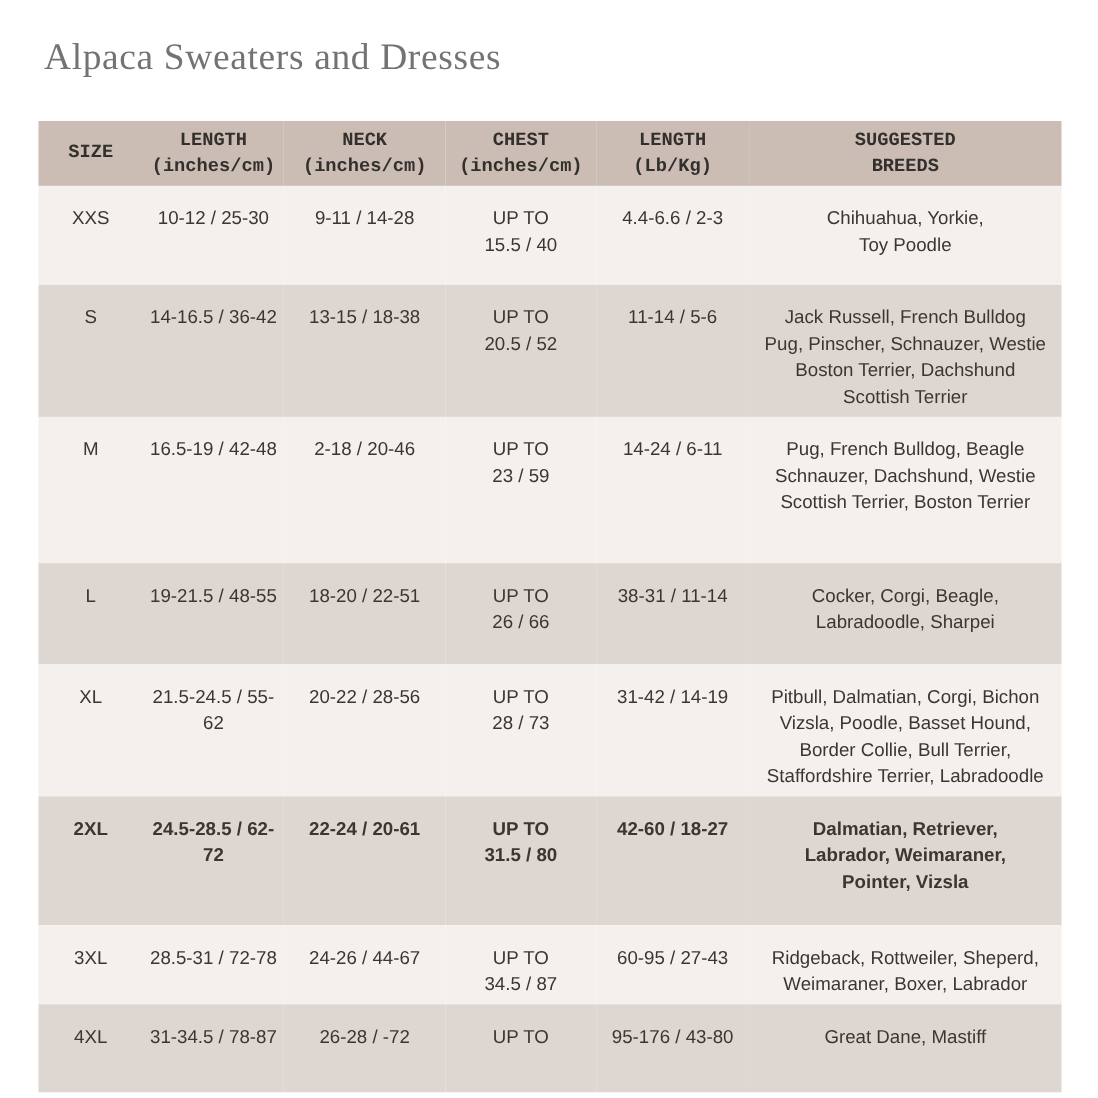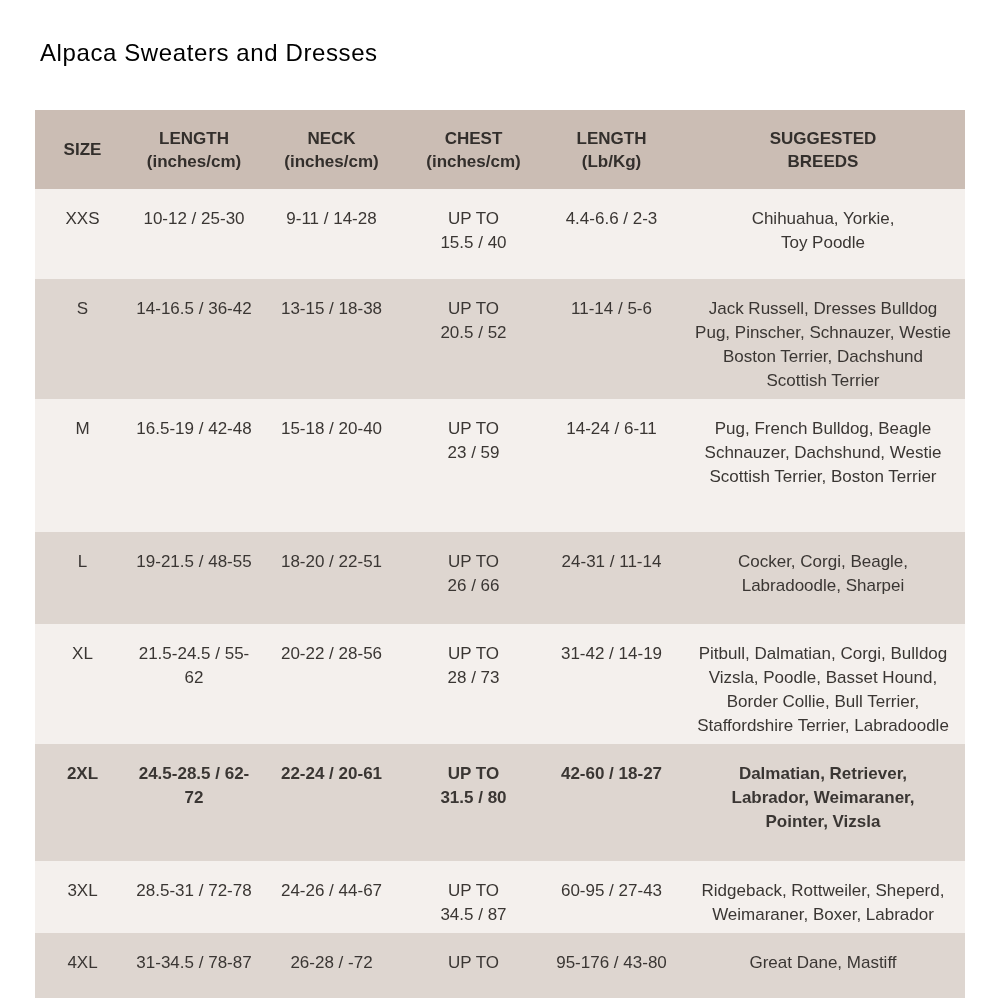--- a/index.html
+++ b/index.html
@@ -9,43 +9,43 @@
   }
   body {
     width: 998px;
     height: 998px;
     overflow: hidden;
     background: var(--page-bg, #ffffff);
     color: var(--text-color, #3a3633);
     font-family: "Liberation Sans", sans-serif;
   }
   .page-title {
-    font-family: Liberation Sans, sans-serif;
+    font-family: Liberation Serif, serif;
     font-weight: 400;
-    font-size: 24px;
+    font-size: 34px;
     line-height: 34px;
     letter-spacing: 0.6px;
-    color: #000000;
+    color: #737373;
     margin: 36px 0 0 40px;
   }
   table.size-chart {
     border-collapse: collapse;
     table-layout: fixed;
     width: 930px;
     margin: 40px 0 0 35px;
     text-align: center;
     font-size: 17px;
   }
   col.c-size   { width: 95px; }
   col.c-length { width: 128px; }
   col.c-neck   { width: 147px; }
   col.c-chest  { width: 137px; }
   col.c-weight { width: 139px; }
   col.c-breeds { width: 284px; }
-  thead tr { height: 79px; }
+  thead tr { height: 59px; font-family: Liberation Mono, monospace; }
   th {
     background: var(--header-bg, #cbbdb4);
     font-weight: 700;
     font-size: 17px;
     line-height: 23px;
     vertical-align: middle;
     white-space: pre-line;
     padding: 0 4px;
     color: #332f2c;
   }
@@ -108,54 +108,54 @@
         <td>Chihuahua, Yorkie,
 Toy Poodle</td>
       </tr>
       <tr>
         <td>S</td>
         <td>14-16.5 / 36-42</td>
         <td>13-15 / 18-38</td>
         <td>UP TO
 20.5 / 52</td>
         <td>11-14 / 5-6</td>
-        <td>Jack Russell, Dresses Bulldog
+        <td>Jack Russell, French Bulldog
 Pug, Pinscher, Schnauzer, Westie
 Boston Terrier, Dachshund
 Scottish Terrier</td>
       </tr>
       <tr>
         <td>M</td>
         <td>16.5-19 / 42-48</td>
-        <td>15-18 / 20-40</td>
+        <td>2-18 / 20-46</td>
         <td>UP TO
 23 / 59</td>
         <td>14-24 / 6-11</td>
         <td>Pug, French Bulldog, Beagle
 Schnauzer, Dachshund, Westie
 Scottish Terrier, Boston Terrier</td>
       </tr>
       <tr>
         <td>L</td>
         <td>19-21.5 / 48-55</td>
         <td>18-20 / 22-51</td>
         <td>UP TO
 26 / 66</td>
-        <td>24-31 / 11-14</td>
+        <td>38-31 / 11-14</td>
         <td>Cocker, Corgi, Beagle,
 Labradoodle, Sharpei</td>
       </tr>
       <tr>
         <td>XL</td>
         <td>21.5-24.5 / 55-62</td>
         <td>20-22 / 28-56</td>
         <td>UP TO
 28 / 73</td>
         <td>31-42 / 14-19</td>
-        <td>Pitbull, Dalmatian, Corgi, Bulldog
+        <td>Pitbull, Dalmatian, Corgi, Bichon
 Vizsla, Poodle, Basset Hound,
 Border Collie, Bull Terrier,
 Staffordshire Terrier, Labradoodle</td>
       </tr>
       <tr>
         <td>2XL</td>
         <td>24.5-28.5 / 62-72</td>
         <td>22-24 / 20-61</td>
         <td>UP TO
 31.5 / 80</td>

